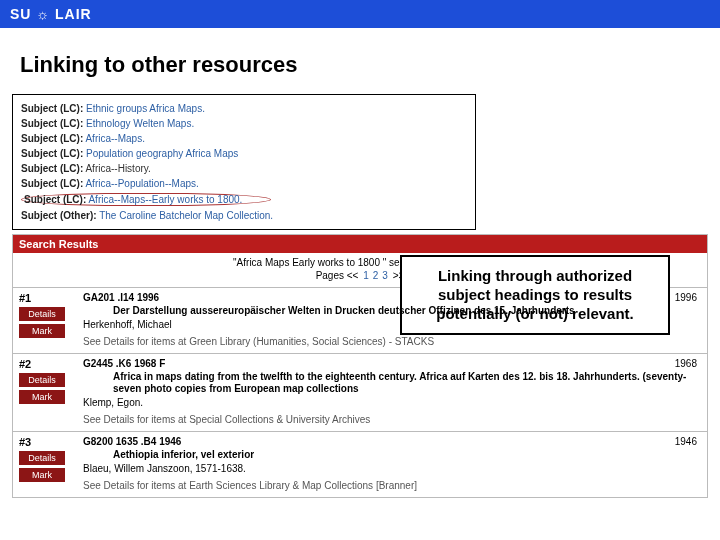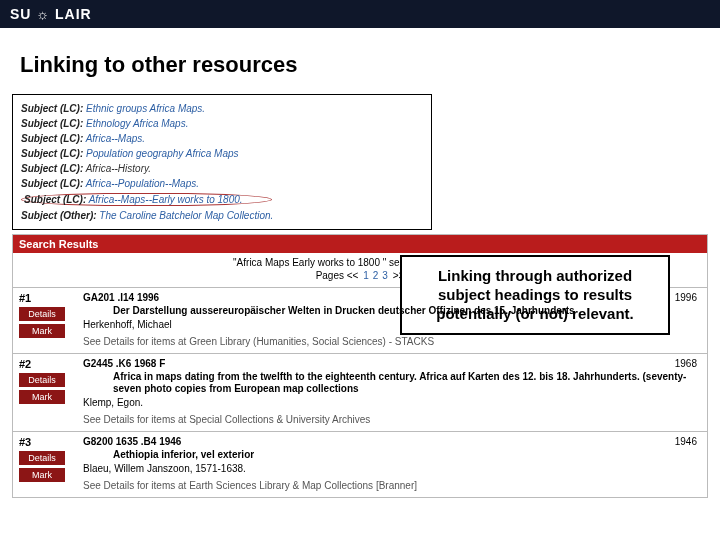--- a/index.html
+++ b/index.html
@@ -1,23 +1,23 @@
 <!DOCTYPE html>
 <html><head>
 <meta charset="utf-8">
 <style>
   * { box-sizing: border-box; margin: 0; padding: 0; }
   html, body { width: 720px; height: 540px; font-family: Arial, Helvetica, sans-serif; background:#fff; }
   
-  .brandbar { background:#0f172a; height:28px; display:flex; align-items:center; padding:0 10px; }
+  .brandbar { background:#1d4ed8; height:28px; display:flex; align-items:center; padding:0 10px; }
   .brandtext { color:#fff; font-size:14px; letter-spacing:1px; font-weight:bold; }
   
   .slide-title { font-size:22px; font-weight:bold; padding:24px 20px 16px 20px; }
   
-  .upper-panel { border:1px solid #000; margin:0 12px 4px 12px; padding:6px 8px 6px 8px; width:420px;font-style:italic; }
+  .upper-panel { border:1px solid #000; margin:0 12px 4px 12px; padding:6px 8px 6px 8px; width:464px; }
   .subj-row { font-size:10px; padding:2px 0; white-space:nowrap; }
   .subj-row .lbl { font-weight:bold; color:#222; }
   .subj-row .val-link { color:#2d5fa4; }
   .subj-row .val-plain { color:#333; }
   .circle-wrap { display:inline-block; border:1px solid #a33; border-radius:50%/60%; padding:0 28px 0 2px; }
   
   .callout { position:absolute; left:400px; top:150px; width:270px; border:2px solid #000; background:#fff; padding:10px 12px; font-size:15px; font-weight:bold; text-align:center; line-height:1.25;margin-top:11px; }
   .upper-wrap { position:relative; }
   
   .sr { margin:4px 12px 0 12px; border:1px solid #bbb; }
@@ -42,21 +42,21 @@
 <div class="brandbar">
   <span class="brandtext">SU ☼ LAIR</span>
 </div>
 
 <div class="slide-title">Linking to other resources</div>
 
 <div class="upper-wrap">
 
   <div class="upper-panel" id="subjects">
       <div class="subj-row"><span class="lbl">Subject (LC):</span> <span class="val-link">Ethnic groups  Africa  Maps.</span></div>
-      <div class="subj-row"><span class="lbl">Subject (LC):</span> <span class="val-link">Ethnology  Africa  Maps.</span></div>
+      <div class="subj-row"><span class="lbl">Subject (LC):</span> <span class="val-link">Ethnology  Welten  Maps.</span></div>
       <div class="subj-row"><span class="lbl">Subject (LC):</span> <span class="val-link">Africa--Maps.</span></div>
       <div class="subj-row"><span class="lbl">Subject (LC):</span> <span class="val-link">Population geography  Africa  Maps</span></div>
       <div class="subj-row"><span class="lbl">Subject (LC):</span> <span class="val-plain">Africa--History.</span></div>
       <div class="subj-row"><span class="lbl">Subject (LC):</span> <span class="val-link">Africa--Population--Maps.</span></div>
       <div class="subj-row"><span class="circle-wrap"><span class="lbl">Subject (LC):</span> <span class="val-link">Africa--Maps--Early works to 1800.</span></span></div>
       <div class="subj-row"><span class="lbl">Subject (Other):</span> <span class="val-link">The Caroline Batchelor Map Collection.</span></div>
     </div>
 
   <div class="callout">Linking through authorized subject headings to results potentially (or not) relevant.</div>
 </div>

